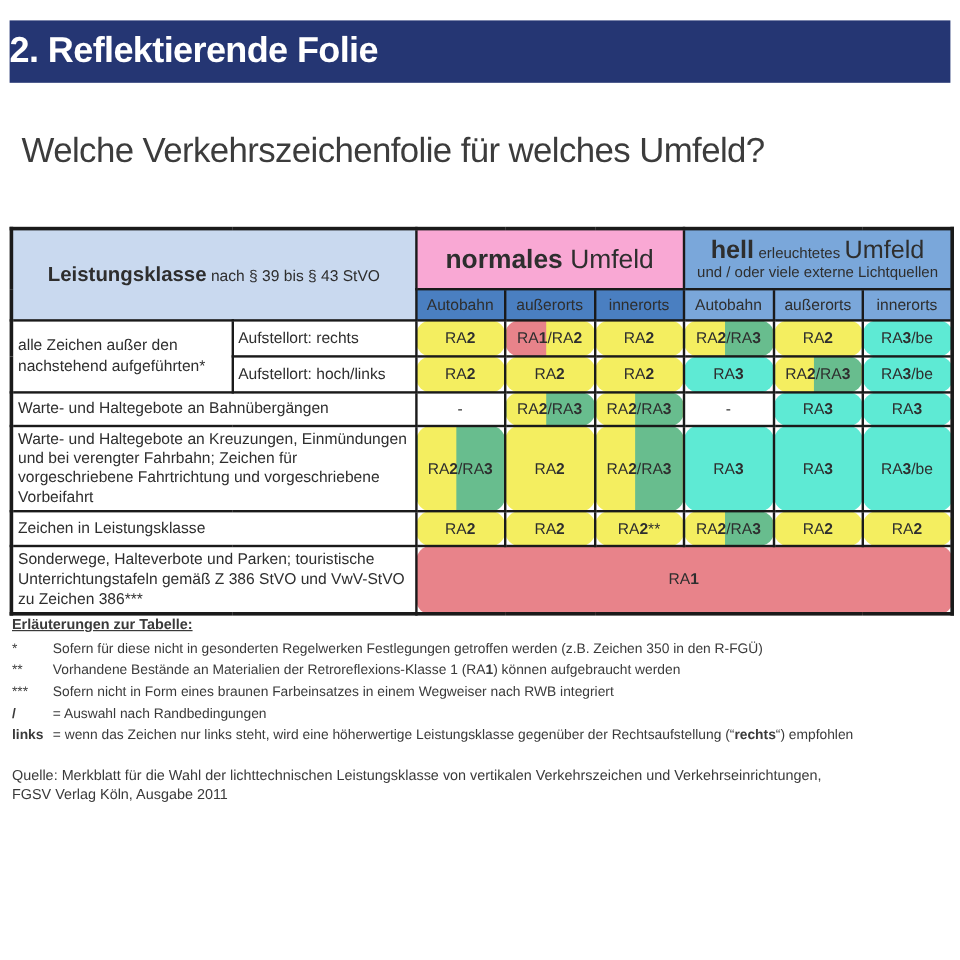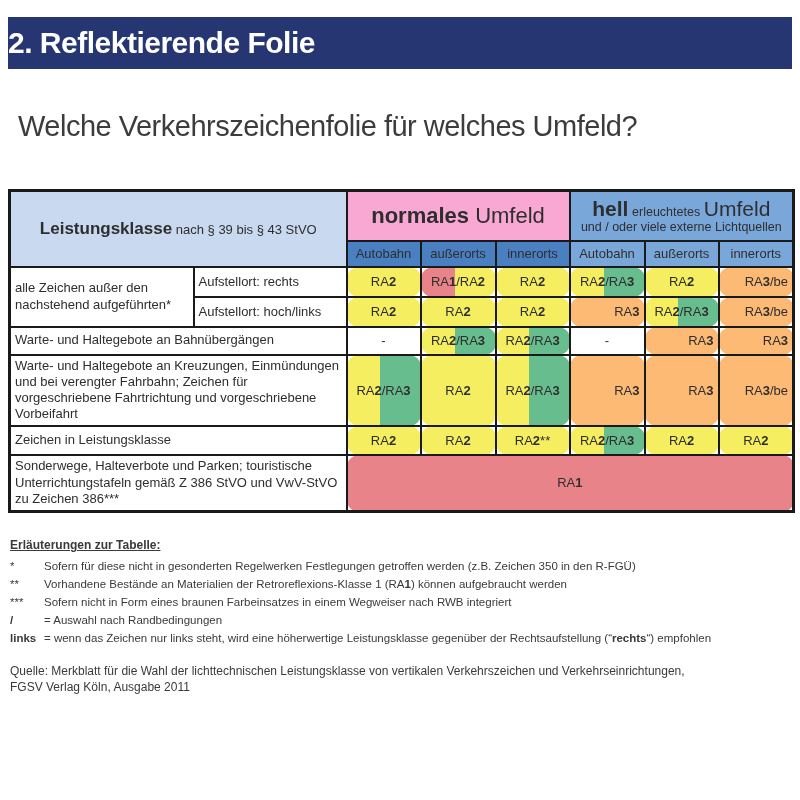--- a/index.html
+++ b/index.html
@@ -69,28 +69,28 @@
   td.panel-hell .line2 { font-size: 12.5px; display: block; margin-top: 1px; }
   td.subcol { color: #ffffff; text-align: center; font-size: 13.5px; }
   td.subcol.n { background: #4a7fc1; }
   td.subcol.h { background: #7aa7da; }
 
   td.lbl { background: #ffffff; text-align: left; padding-left: 9px; line-height: 1.25; color: #3a3a3a; }
   td.sublbl { background: #ffffff; text-align: left; padding-left: 9px; color: #3a3a3a; }
   td.cell { text-align: center; font-size: 13.5px; color: #1f1f1f; border-radius: 12px; }
 
   td[data-bg="y"]  { background: #f4ee60; }
-  td[data-bg="g"]  { background: #fdba74; text-align: right; }
+  td[data-bg="g"]  { background: #5eead4; }
   td[data-bg="w"]  { background: #ffffff; }
   td[data-bg="r"]  { background: #e8838a; }
   td[data-bg="yg"] { background: linear-gradient(90deg, #f4ee60 0 45%, #68bd8e 45% 100%); }
   td[data-bg="ry"] { background: linear-gradient(90deg, #e8838a 0 45%, #f4ee60 45% 100%); }
 
   
-  .footnotes { margin-top: 25px; padding-left: 2px; font-size: 11.5px; color: #3a3a3a; }
+  .footnotes { margin-top: 0; padding-left: 2px; font-size: 11.5px; color: #3a3a3a; }
   .fn-title { font-size: 12px; font-weight: bold; text-decoration: underline; margin-bottom: 5px; }
   .fn-row { line-height: 18px; white-space: nowrap; }
   .fn-marker { display: inline-block; width: 34px; vertical-align: top; }
   .fn-marker.b { font-weight: bold; }
   .fn-text b { font-weight: bold; }
 
   .source { margin-top: 16px; padding-left: 2px; font-size: 12px; line-height: 16px; color: #3a3a3a; }
 </style>
 </head>
 <body>

